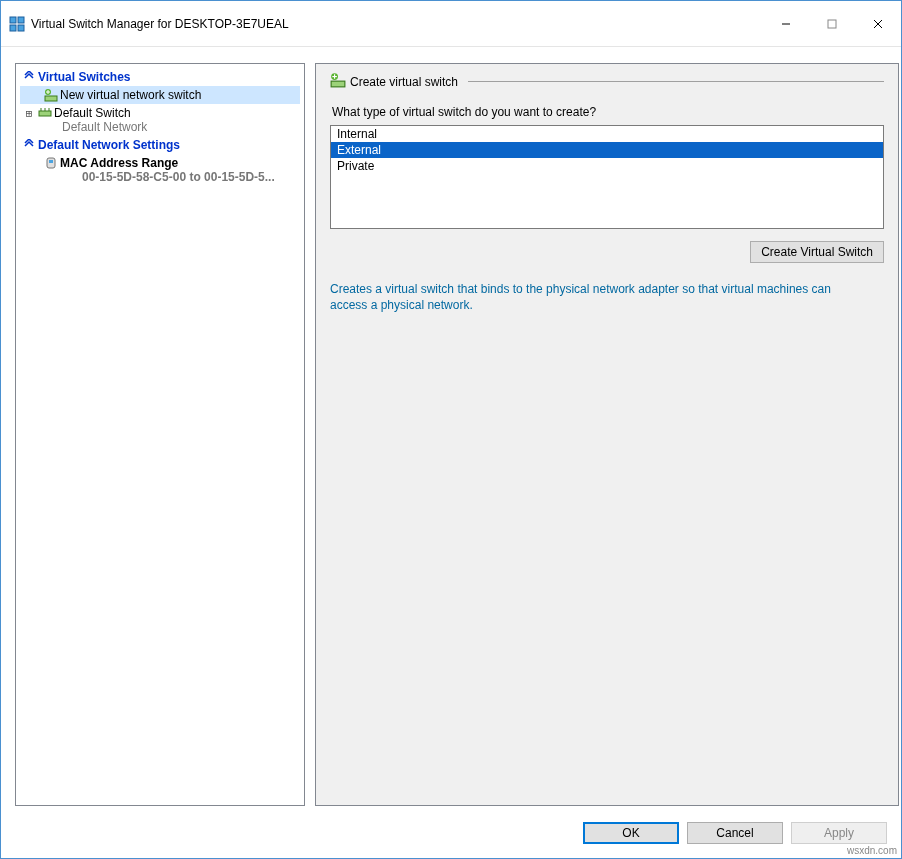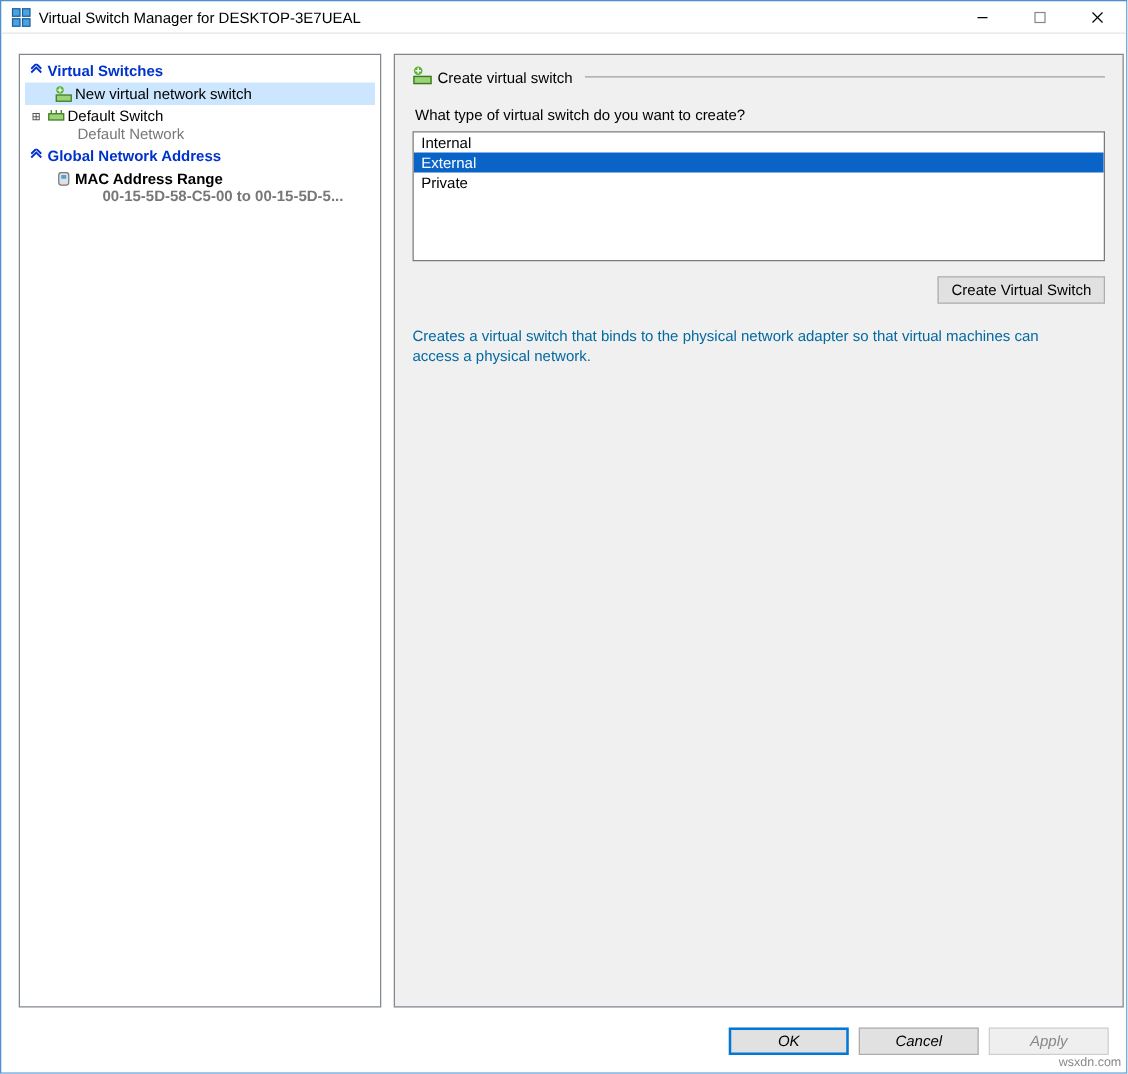--- a/index.html
+++ b/index.html
@@ -1,18 +1,18 @@
 <!DOCTYPE html>
 <html><head>
 <meta charset="utf-8">
 <style>
 * { box-sizing: border-box; margin: 0; padding: 0; font-family: "Segoe UI", Tahoma, sans-serif; font-size: 12px; }
 html, body { width: 902px; height: 859px; background: #fff; }
 .window { width: 902px; height: 859px; border: 1px solid #4a90d0; display: flex; flex-direction: column; background: #fff; position: relative; }
-.titlebar { height: 26px; display: flex; align-items: center; padding-left: 8px; border-bottom: 1px solid #e5e5e5; }
+.titlebar { height: 46px; display: flex; align-items: center; padding-left: 8px; border-bottom: 1px solid #e5e5e5; }
 .title-icon { width: 16px; height: 16px; margin-right: 6px; }
 .title-text { flex: 1; color: #000; }
 .title-controls { display: flex; height: 100%; }
 .title-btn { width: 46px; display: flex; align-items: center; justify-content: center; cursor: pointer; }
 .title-btn svg { width: 10px; height: 10px; }
 
 .content-frame { flex: 1; display: flex; padding: 16px 2px 8px 14px; gap: 10px; overflow: hidden; }
 
 .left-pane { width: 290px; border: 1px solid #828790; background: #fff; padding: 4px 4px; overflow: hidden; }
 .tree-section-hdr { display: flex; align-items: center; font-weight: bold; color: #0033cc; padding: 2px 4px; cursor: pointer; }
@@ -31,21 +31,21 @@
 .group-hdr .line { flex: 1; height: 1px; background: #a0a0a0; margin-left: 6px; }
 .question { margin: 4px 0 6px 2px; }
 .listbox { border: 1px solid #7a7a7a; background: #fff; height: 104px; overflow: auto; }
 .listbox .opt { padding: 1px 6px; cursor: pointer; }
 .listbox .opt.selected { background: #0a64c8; color: #fff; }
 .create-row { display: flex; justify-content: flex-end; margin-top: 12px; }
 .btn { border: 1px solid #adadad; background: #e1e1e1; padding: 3px 10px; min-width: 96px; text-align: center; cursor: pointer; }
 .desc { margin-top: 18px; color: #0369a1; line-height: 1.35; max-width: 520px; }
 
 .bottom-bar { display: flex; justify-content: flex-end; gap: 8px; padding: 8px 14px 14px 0; }
-.btn.bottom { min-width: 96px; font-style: italic; }
+.btn.bottom { min-width: 96px; }
 .btn.default { border: 2px solid #0078d7; background: #e1e1e1; padding: 2px 10px; }
 .btn.disabled { color: #888; background: #efefef; border-color: #cfcfcf; cursor: default; }
 
 .watermark { position: absolute; right: 4px; bottom: 2px; font-size: 10px; color: #888; }
 </style>
 </head>
 <body>
 
 <div class="window">
 
@@ -111,21 +111,21 @@
             </svg>
           </span>
         <span class="txt">Default Switch</span>
         <span class="sub" style="width:100%;">Default Network</span>
       </div>
       <div class="tree-section-hdr">
         <span class="chev"><svg width="10" height="10" viewBox="0 0 10 10">
               <polyline points="1,7 5,3 9,7" fill="none" stroke="#0033cc" stroke-width="1.5"></polyline>
               <polyline points="1,4 5,0 9,4" fill="none" stroke="#0033cc" stroke-width="1.5"></polyline>
             </svg></span>
-        <span>Global Network Address</span>
+        <span>Default Network Settings</span>
       </div>
       <div class="tree-item indent1" style="flex-wrap:wrap;font-weight:bold;">
         <span class="icon">
             <svg width="14" height="14" viewBox="0 0 14 14">
               <rect x="3" y="2" width="8" height="10" rx="2" fill="#e0e0e0" stroke="#777"></rect>
               <rect x="5" y="4" width="4" height="3" fill="#4aa3e0"></rect>
             </svg>
           </span>
         <span class="txt">MAC Address Range</span>
         <span class="sub" style="width:100%;">00-15-5D-58-C5-00 to 00-15-5D-5...</span>

